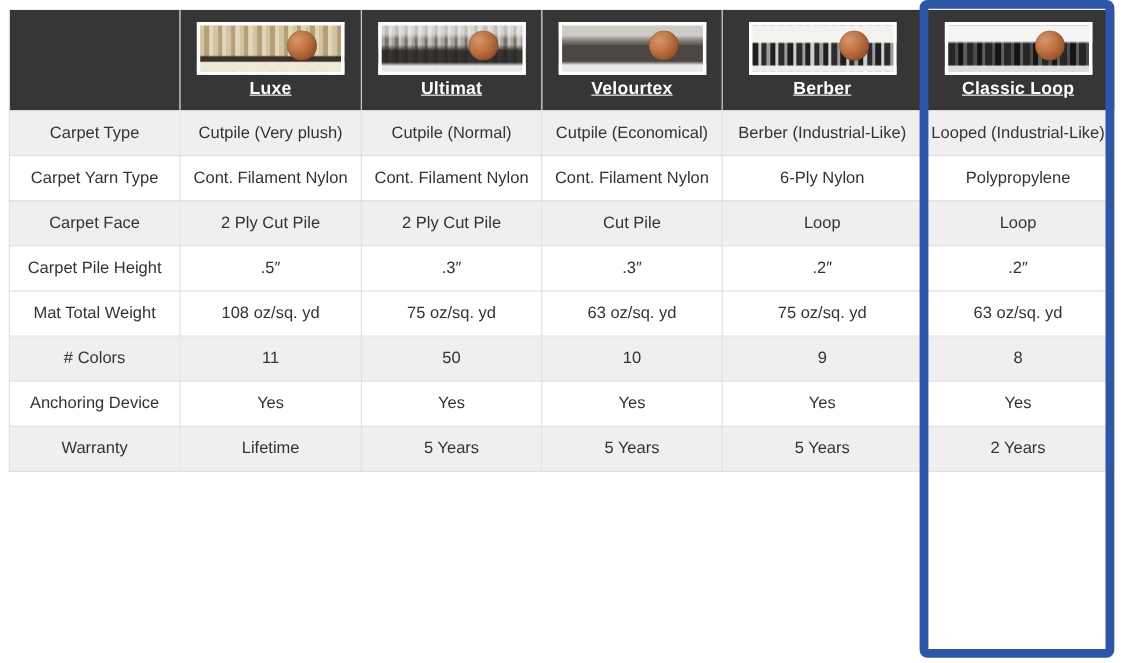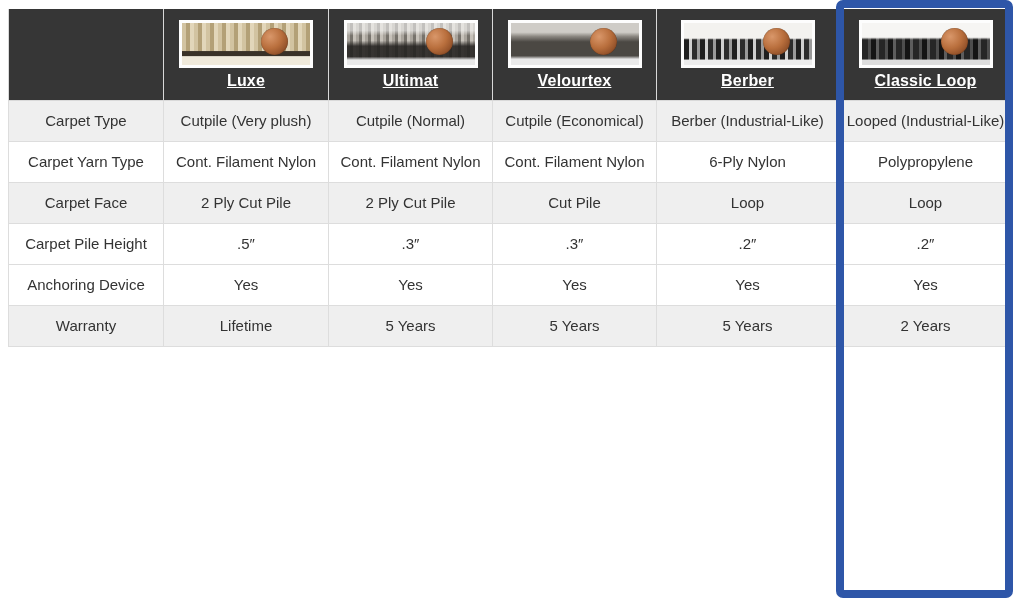--- a/index.html
+++ b/index.html
@@ -142,20 +142,36 @@
           </tr>
           <tr>
             <th>Carpet Pile Height</th>
             <td>.5″</td>
             <td>.3″</td>
             <td>.3″</td>
             <td>.2″</td>
             <td>.2″</td>
           </tr>
           <tr>
+            <th>Mat Total Weight</th>
+            <td>108 oz/sq. yd</td>
+            <td>75 oz/sq. yd</td>
+            <td>63 oz/sq. yd</td>
+            <td>75 oz/sq. yd</td>
+            <td>63 oz/sq. yd</td>
+          </tr>
+          <tr class="alt">
+            <th># Colors</th>
+            <td>11</td>
+            <td>50</td>
+            <td>10</td>
+            <td>9</td>
+            <td>8</td>
+          </tr>
+          <tr>
             <th>Anchoring Device</th>
             <td>Yes</td>
             <td>Yes</td>
             <td>Yes</td>
             <td>Yes</td>
             <td>Yes</td>
           </tr>
           <tr class="alt">
             <th>Warranty</th>
             <td>Lifetime</td>

